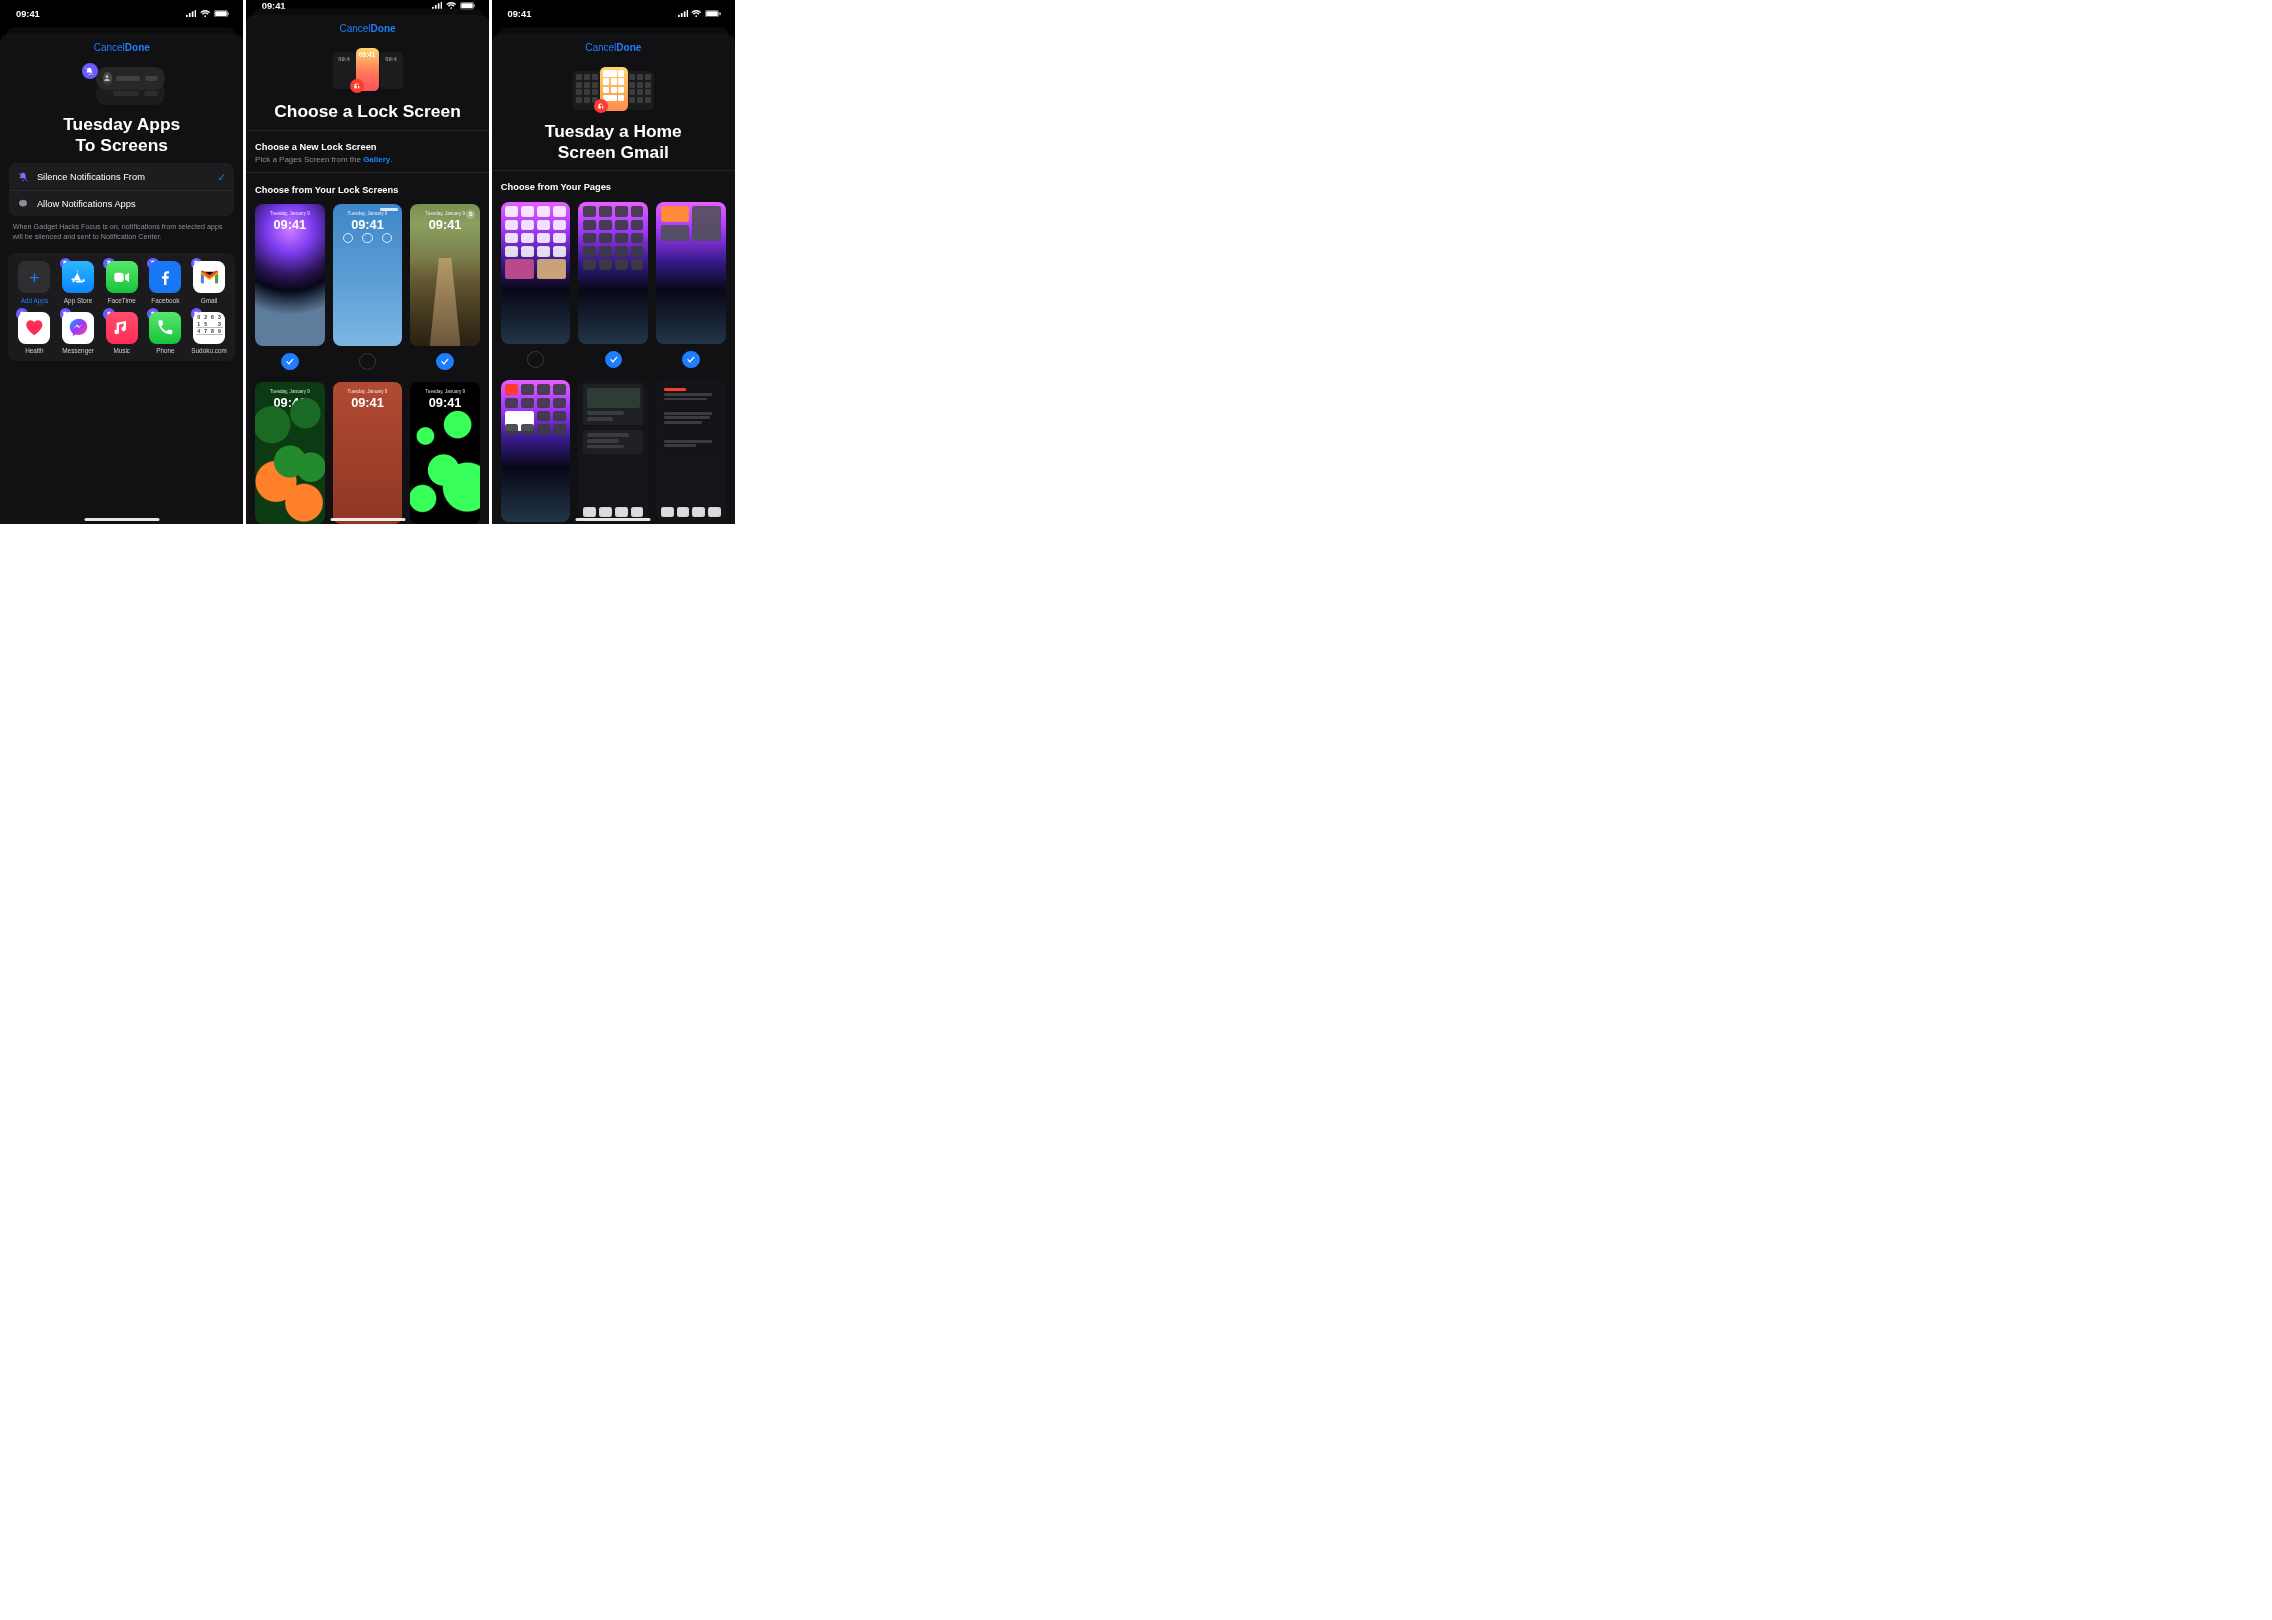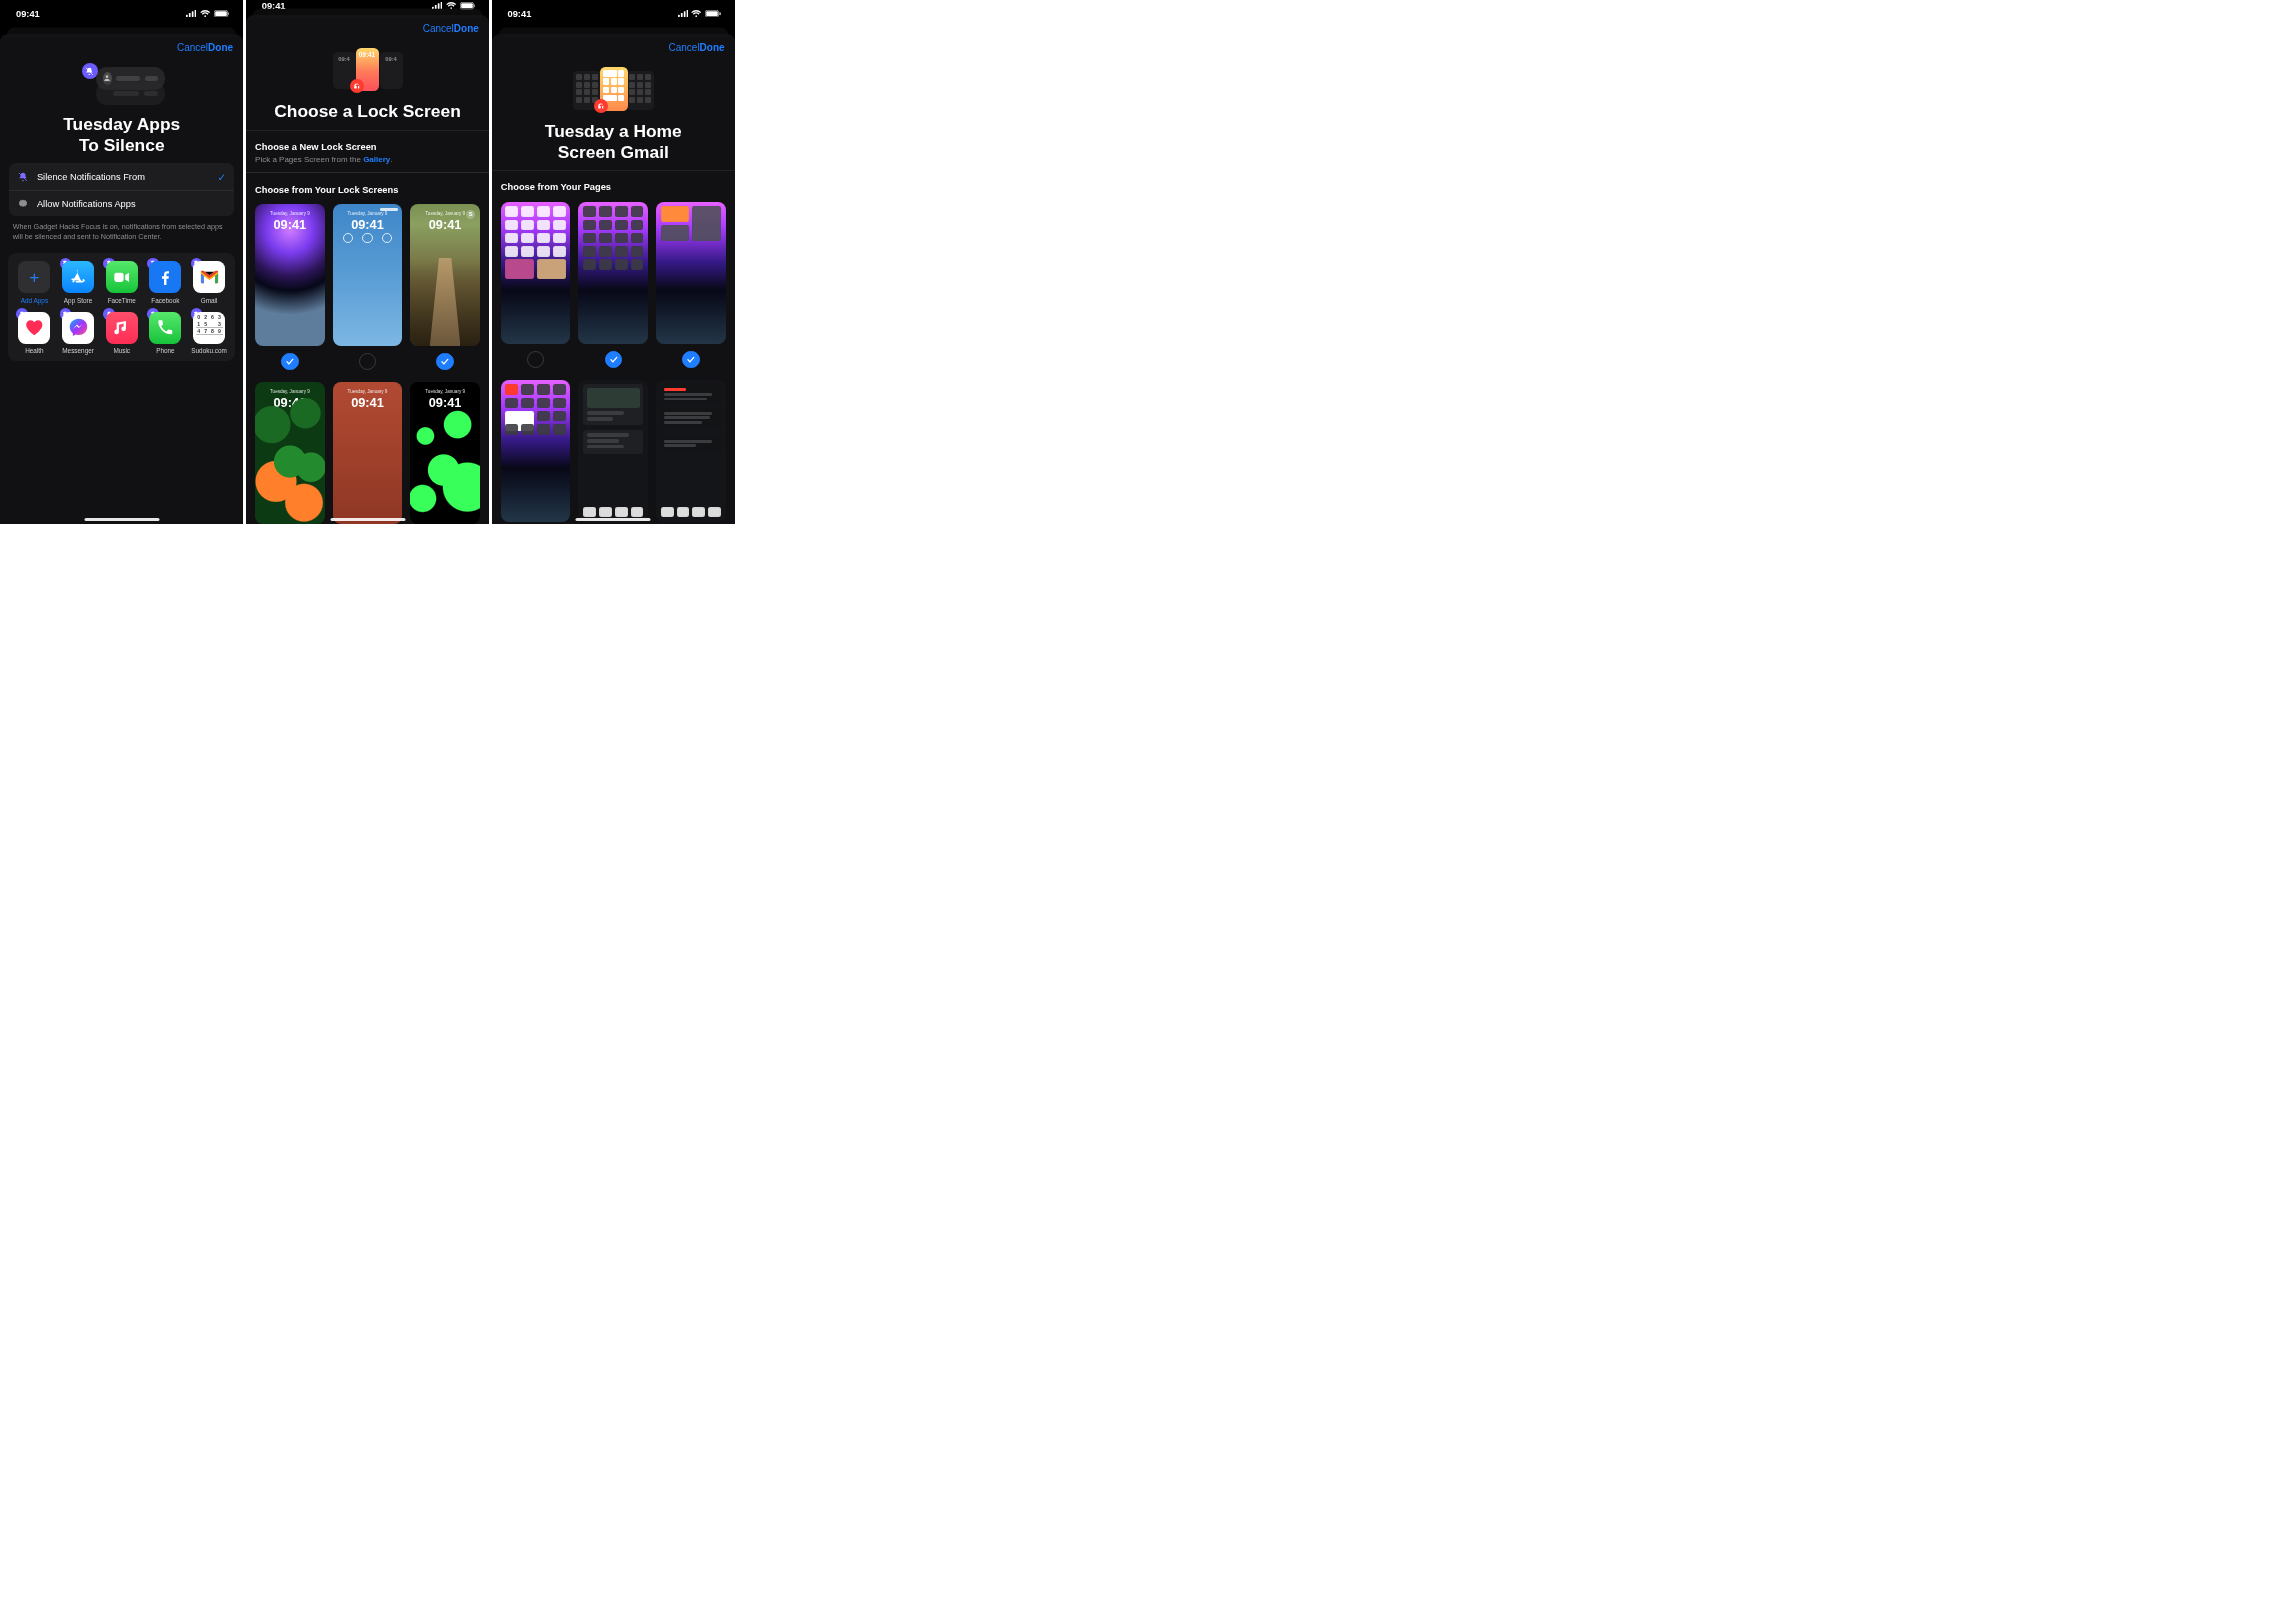--- a/index.html
+++ b/index.html
@@ -8,21 +8,21 @@
   
   .status-bar { height: 27px; display: flex; justify-content: space-between; align-items: center; padding: 0 14px 0 16px; color:#fff; }
   .sb-time { font-weight:600; font-size:9.3px; }
   .sb-icons { display:flex; align-items:center; gap:3.5px; }
   .sb-signal, .sb-wifi, .sb-batt { display:inline-block; }
   .sb-signal svg, .sb-wifi svg, .sb-batt svg { display:block; }
   
   .sheet-spacer { height: 7px; }
   .sheet { flex:1; background:#111113; border-top-left-radius: 8px; border-top-right-radius:8px; display:flex; flex-direction:column; position:relative; }
   .phone .sheet::before { content:""; position:absolute; top:-10.4px; left:7px; right:7px; height:10.4px; background:#161617; border-top-left-radius:7px; border-top-right-radius:7px; transform: translateY(3.5px); opacity:.55; }
-  .nav { display:flex; justify-content:flex-end; padding: 8px 10.4px 3.5px; }
+  .nav { display:flex; justify-content:center; padding: 8px 10.4px 3.5px; }
   .nav a { color:#1F7EFF; font-size:10px; text-decoration:none; cursor:pointer; }
   .nav .done { font-weight:600; }
   .big-title { color:#fff; font-weight:700; font-size:17.4px; line-height:1.18; text-align:center; padding: 0 14px; margin-top:3.5px; }
   .hero { display:flex; justify-content:center; margin-top:10.4px; margin-bottom: 5.8px; }
   
   .hero1  { position:relative; width:87px; height:38px; }
   .hero1 .row { position:absolute; left:17.4px; right:0; background:#2a2a2c; border-radius:10.4px; height:23px; display:flex; align-items:center; gap:4.6px; padding:0 7px; }
   .hero1 .row.top { top:0; opacity:.85; }
   .hero1 .row.bot { top:15px; opacity:.5; }
   .hero1 .av { width:12.8px; height:12.8px; border-radius:50%; background:#555; display:flex; align-items:center; justify-content:center; }
@@ -188,21 +188,21 @@
         <div class="badge">
             <svg width="8.7" height="8.7" viewBox="0 0 24 24" fill="#fff">
               <path d="M12 2a6 6 0 00-6 6v3l-2 3v1h16v-1l-2-3V8a6 6 0 00-6-6zm0 20a2.5 2.5 0 002.5-2.5h-5A2.5 2.5 0 0012 22z"></path>
               <line x1="3" y1="3" x2="21" y2="21" stroke="#fff" stroke-width="2" stroke-linecap="round"></line>
             </svg>
           </div>
       </div>
     </div>
 
     <h1 class="big-title">
-      <span>Tuesday Apps</span><br><span>To Silence</span>
+      <span>Tuesday Apps</span><br><span>To Screens</span>
     </h1>
 
     <div class="opts">
       <div class="opt">
         <span class="ico">
             <svg width="10" height="10" viewBox="0 0 24 24" fill="#7c6cff">
               <path d="M12 2a6 6 0 00-6 6v3l-2 3v1h16v-1l-2-3V8a6 6 0 00-6-6zm0 20a2.5 2.5 0 002.5-2.5h-5A2.5 2.5 0 0012 22z"></path>
               <line x1="3" y1="3" x2="21" y2="21" stroke="#7c6cff" stroke-width="2" stroke-linecap="round"></line>
             </svg>
           </span>

